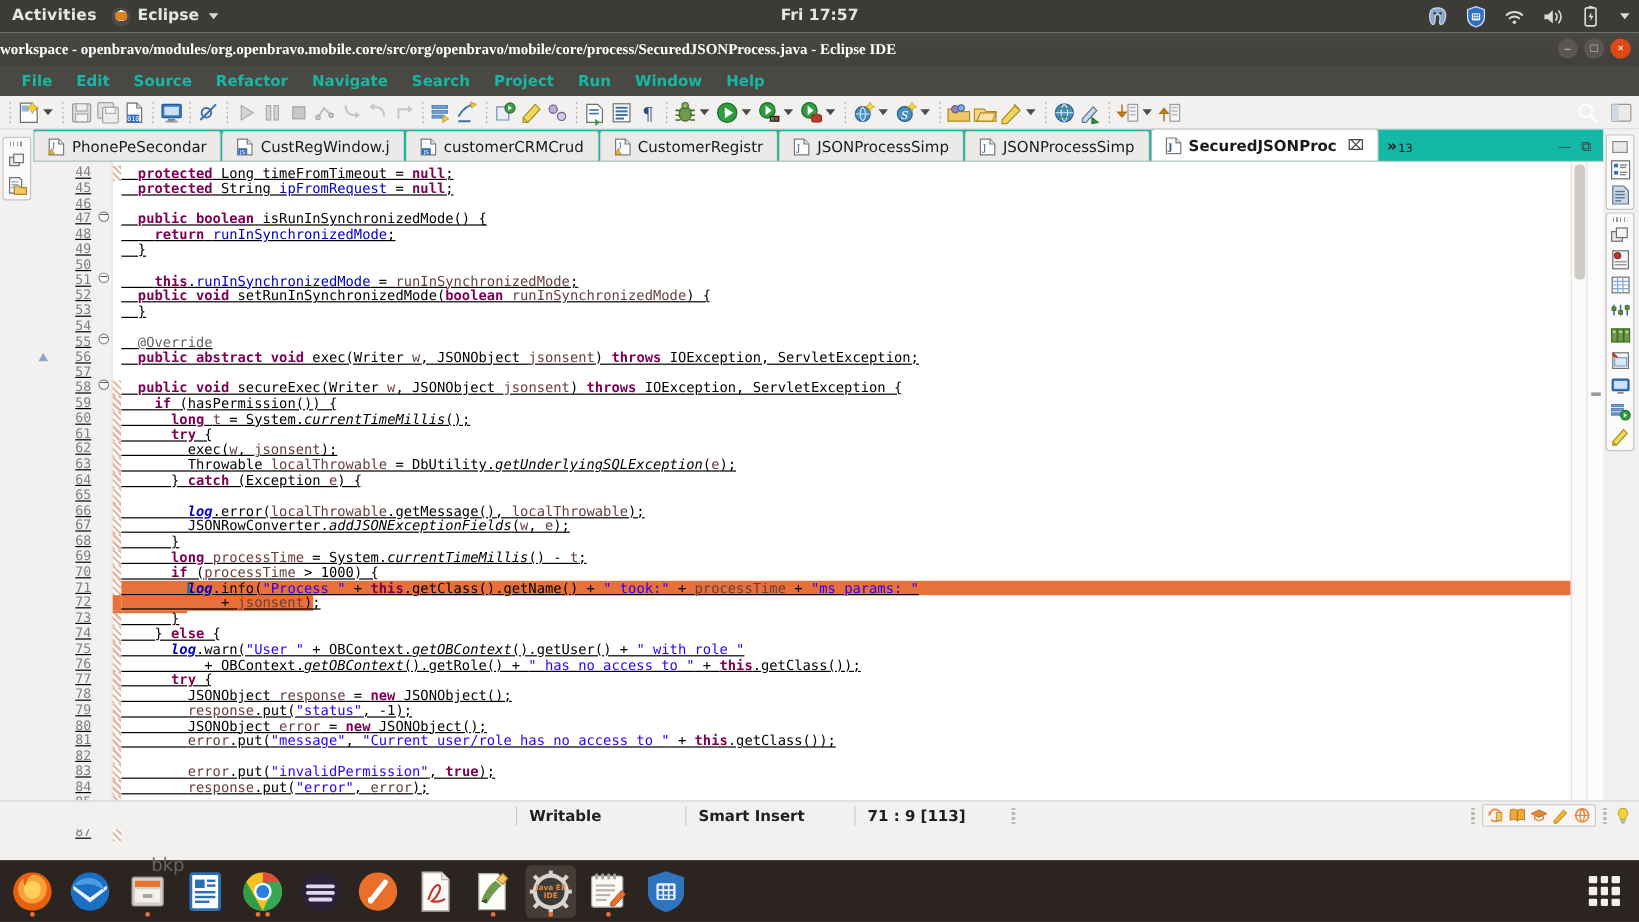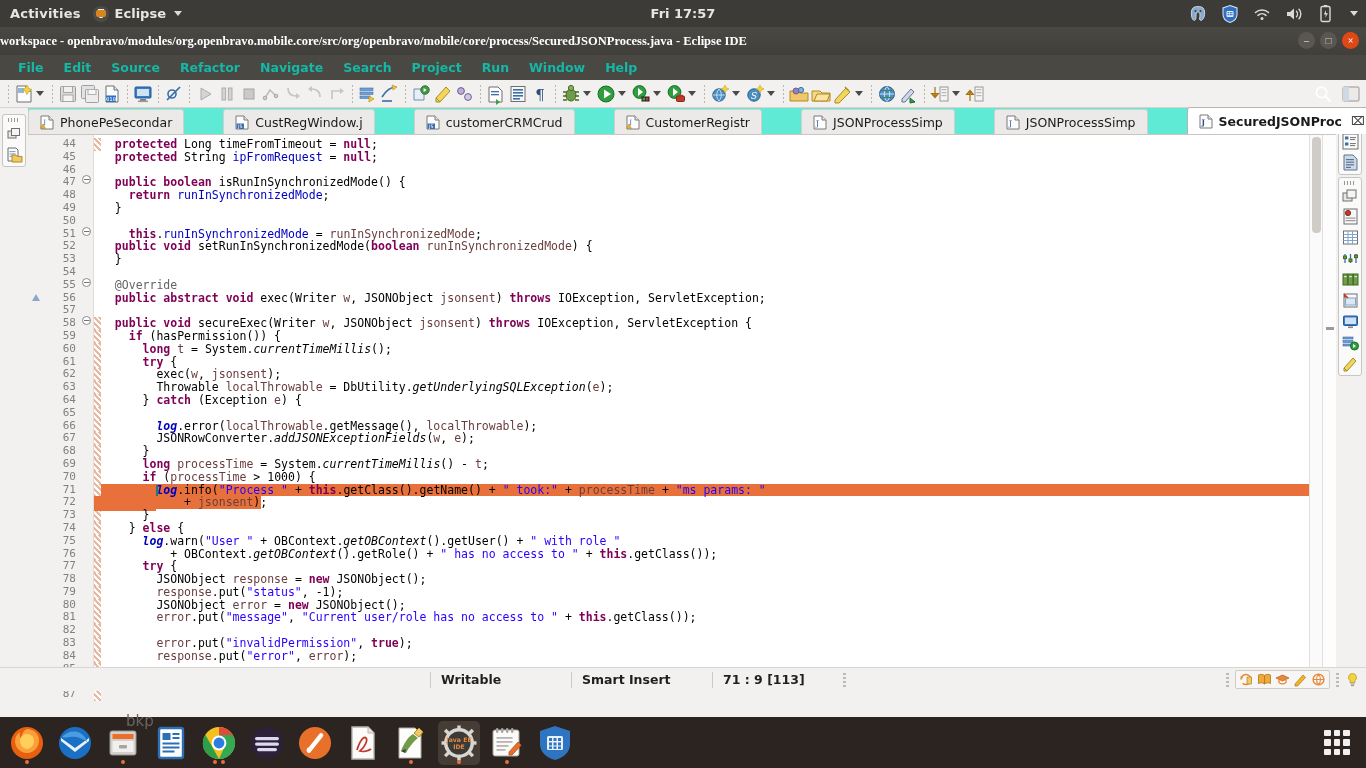--- a/index.html
+++ b/index.html
@@ -98,21 +98,21 @@
     align-items: center; gap: 4px;
   }
   .rail-grip { width: 12px; height: 4px;
     background: repeating-linear-gradient(90deg, #9a9691 0 1px, transparent 1px 3px); }
 
   
   #editor-col { flex: 1; display: flex; flex-direction: column; min-width: 0; }
 
   #tabbar {
     height: 27px; display: flex; align-items: flex-end;
-    background: #5eead4; border-bottom: 1px solid #c9c5c1; position: relative; gap: 38px;
+    background: #14b8a6; border-bottom: 1px solid #c9c5c1; position: relative;
   }
   .tab {
     display: flex; align-items: center; gap: 6px;
     height: 25px; padding: 0 11px;
     font-size: 12.5px; color: #1a1a1a; white-space: nowrap;
     background: #eceae8; border: 1px solid #d3cfcb; border-bottom: none;
     border-top-left-radius: 3px; border-top-right-radius: 3px;
     margin-right: 1px;
   }
   .tab.active {
@@ -122,21 +122,21 @@
   .tab .closex { font-size: 12px; color: #4a4a4a; margin-left: 3px; }
   .tab-ico { width: 14px; height: 15px; display: block; }
   .tab-more {
     display: flex; align-items: flex-end; gap: 1px; padding: 0 8px 4px 6px;
     font-size: 13px; color: #1a1a1a; font-weight: bold;
   }
   .tab-more sub { font-size: 9.5px; font-weight: normal; }
   .tab-winbtns { margin-left: auto; display: flex; align-items: center; gap: 8px; padding: 0 10px 5px 0; }
 
   
-  #code-region { flex: 1; display: flex; background: #ffffff; min-height: 0; position: relative; }
+  #code-region { flex: 1; display: flex; background: #ffffff; min-height: 0; position: relative; text-decoration: underline; }
 
   #marker-col { width: 20px; background: #f2f1f0; position: relative; flex: none; }
   #gutter {
     width: 32px; background: #f2f1f0; color: #808080;
     font-family: "DejaVu Sans Mono", monospace; font-size: 11px;
     text-align: right; padding-top: 3px; flex: none; position: relative;
   }
   #fold-col { width: 14px; background: #f2f1f0; position: relative; flex: none;
               border-right: 1px solid #e0ddda; }
   #change-col { width: 7px; background: #ffffff; flex: none; position: relative; }

